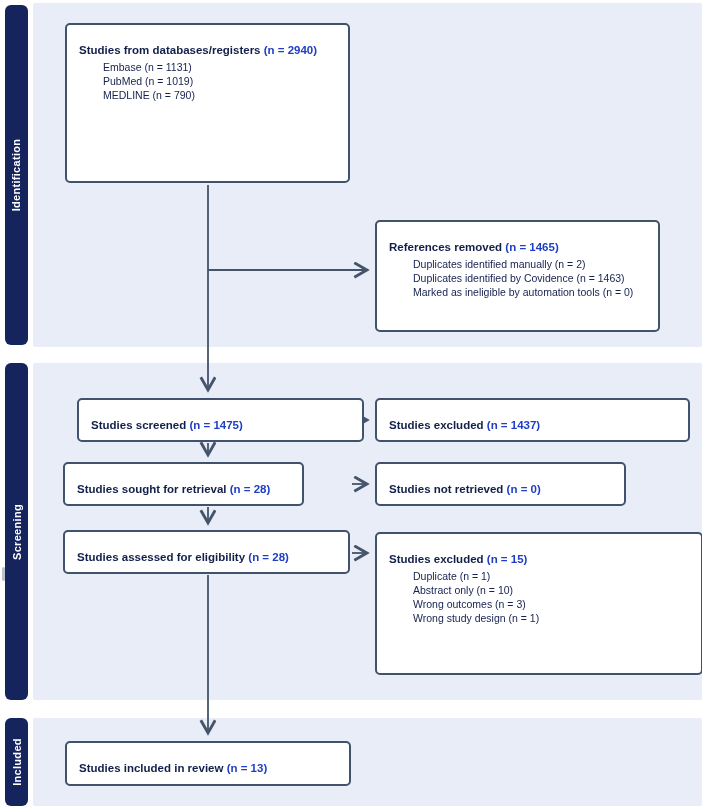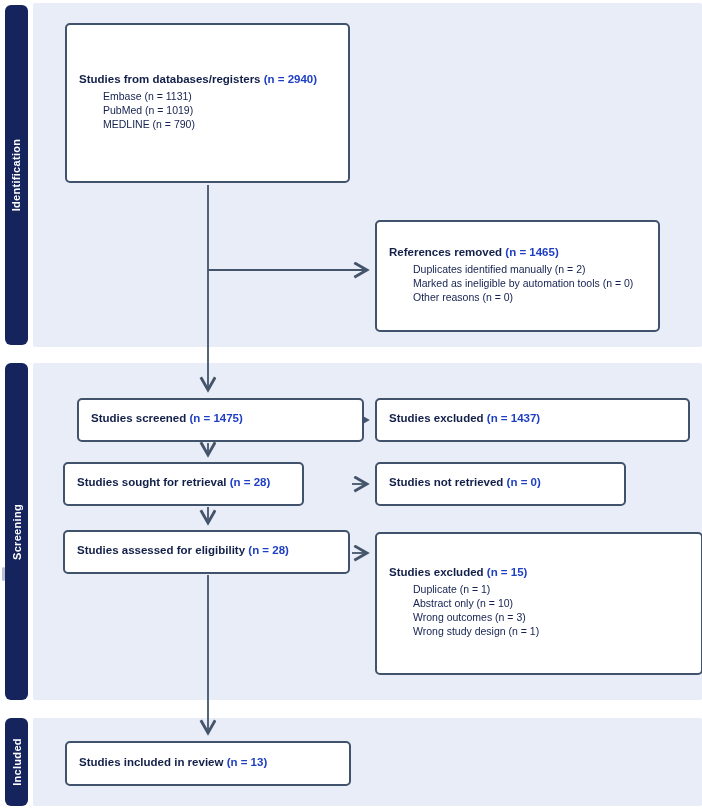--- a/index.html
+++ b/index.html
@@ -40,22 +40,22 @@
     background:#BBC2CF; border-radius:2px;
   }
 
   
   .arrows { position:absolute; top:0; left:0; }
 
   
   .box {
     position:absolute; background:#ffffff;
     border:2px solid #41526C; border-radius:5px;
-    display:flex; flex-direction:column; justify-content:center;
-    padding:2px 8px 6px 12px;
+    display:flex; flex-direction:column; 
+    padding:18px 8px 6px 12px;
   }
   .box-title { font-size:11.5px; font-weight:700; color:#121F49; line-height:14px; }
   .val { color:#1E3EC4; }
   .box-items { list-style:none; margin-top:3px; }
   .box-items li {
     font-size:10.5px; color:#152150; font-weight:400;
     margin-left:24px; line-height:14px;
   }
 
   .box-databases        { left:65px;  top:23px;  width:285px; height:160px; }
@@ -113,22 +113,22 @@
       <li>Embase (n = 1131)</li>
       <li>PubMed (n = 1019)</li>
       <li>MEDLINE (n = 790)</li>
     </ul>
   </div>
 
   <div class="box box-references-removed">
     <div class="box-title"><span>References removed</span> <span class="val">(n = 1465)</span></div>
     <ul class="box-items">
       <li>Duplicates identified manually (n = 2)</li>
+      <li>Duplicates identified by Covidence (n = 1463)</li>
       <li>Marked as ineligible by automation tools (n = 0)</li>
-      <li>Other reasons (n = 0)</li>
     </ul>
   </div>
 
   <div class="box box-screened">
     <div class="box-title"><span>Studies screened</span> <span class="val">(n = 1475)</span></div>
   </div>
 
   <div class="box box-excluded-screening">
     <div class="box-title"><span>Studies excluded</span> <span class="val">(n = 1437)</span></div>
   </div>

